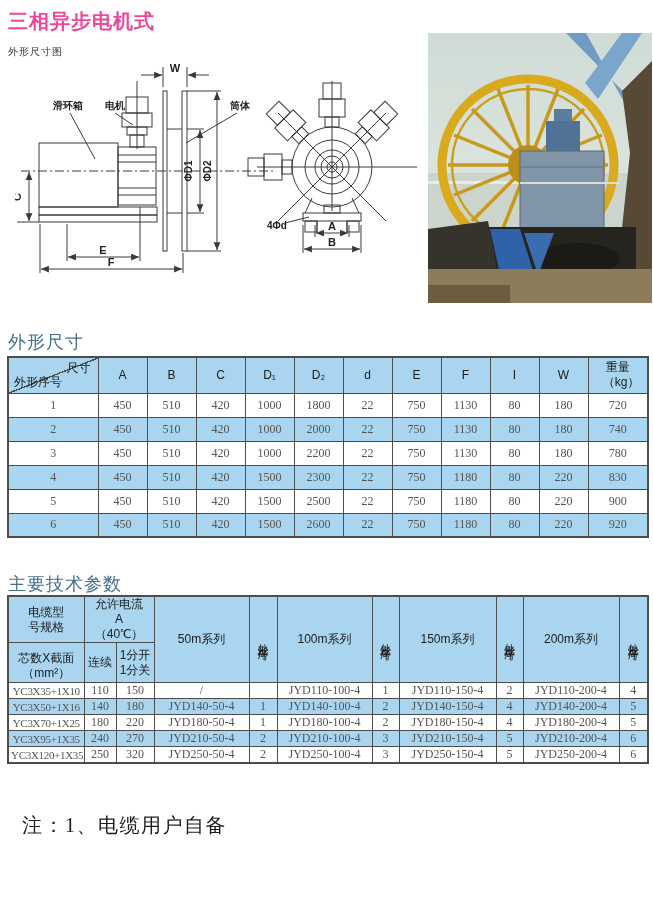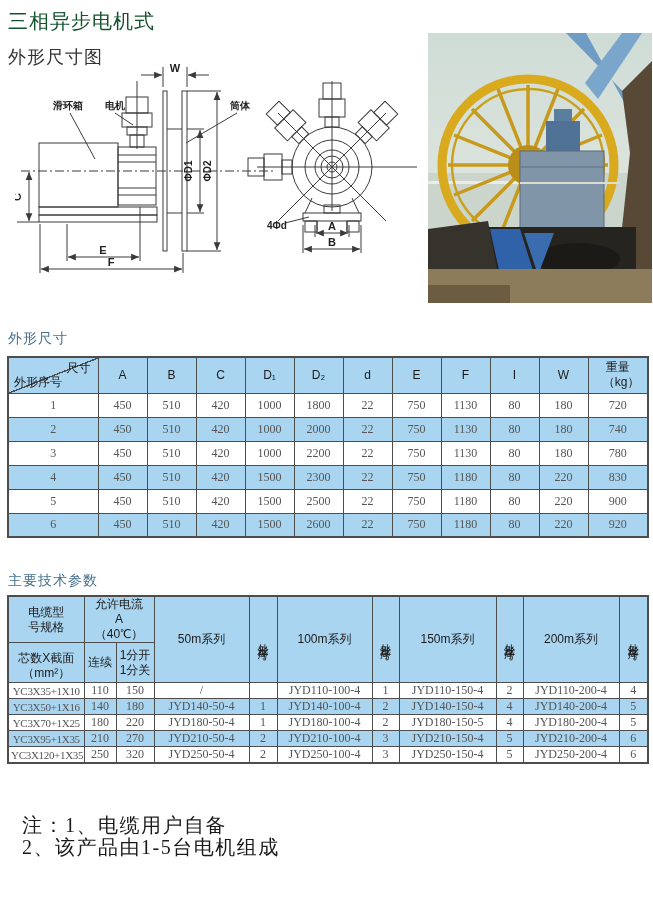--- a/index.html
+++ b/index.html
@@ -2,27 +2,27 @@
 <html><head>
 <meta charset="utf-8">
 <style>
   html,body{margin:0;padding:0;background:#fff;}
   .page{
     position:relative;width:653px;height:904px;background:#fff;overflow:hidden;
     font-family:"Liberation Sans",sans-serif;color:#222;
   }
   .title{
     position:absolute;left:8px;top:8px;margin:0;
-    font-size:20px;font-weight:normal;color:#14532d;letter-spacing:1px;
+    font-size:20px;font-weight:bold;color:#ec4899;letter-spacing:1px;
   }
   .figure-area{position:absolute;left:0;top:33px;width:653px;height:275px;}
-  .fig-caption{position:absolute;left:8px;top:12px;font-size:18px;color:#333;letter-spacing:1px;}
+  .fig-caption{position:absolute;left:8px;top:12px;font-size:10px;color:#333;letter-spacing:1px;}
   .drawing{position:absolute;left:15px;top:28px;}
   .photo{position:absolute;left:428px;top:0;width:224px;height:270px;overflow:hidden;}
-  .section-heading{position:absolute;left:8px;font-size:14px;color:#44708e;letter-spacing:1px;}
+  .section-heading{position:absolute;left:8px;font-size:18px;color:#44708e;letter-spacing:1px;}
   .h-dim{top:330px;}
   .h-tech{top:572px;}
   table{border-collapse:collapse;table-layout:fixed;position:absolute;left:7px;background:#fff;}
   .t1{top:356px;width:640px;}
   .t2{top:595px;width:640px;}
   th,td{border:1px solid #4d4d4d;text-align:center;vertical-align:middle;padding:0 2px;overflow:hidden;}
   table{border:2px solid #4d4d4d;}
   th{background:#a9d5f1;font-weight:normal;font-size:12px;color:#1a1a1a;line-height:1.25;}
   td{font-family:"Liberation Serif",serif;font-size:12px;color:#555;}
   .t1 thead tr{height:36px;}
@@ -400,28 +400,28 @@
           <td>5</td>
         </tr>
         <tr>
           <td>YC3X70+1X25</td>
           <td>180</td>
           <td>220</td>
           <td>JYD180-50-4</td>
           <td>1</td>
           <td>JYD180-100-4</td>
           <td>2</td>
-          <td>JYD180-150-5</td>
+          <td>JYD180-150-4</td>
           <td>4</td>
           <td>JYD180-200-4</td>
           <td>5</td>
         </tr>
         <tr>
           <td>YC3X95+1X35</td>
-          <td>210</td>
+          <td>240</td>
           <td>270</td>
           <td>JYD210-50-4</td>
           <td>2</td>
           <td>JYD210-100-4</td>
           <td>3</td>
           <td>JYD210-150-4</td>
           <td>5</td>
           <td>JYD210-200-4</td>
           <td>6</td>
         </tr>
@@ -436,16 +436,15 @@
           <td>JYD250-150-4</td>
           <td>5</td>
           <td>JYD250-200-4</td>
           <td>6</td>
         </tr>
       </tbody>
   </table>
 
   <div class="notes">
     <div>注：1、电缆用户自备</div>
-    <div>2、该产品由1-5台电机组成</div>
   </div>
 
 </div>
 
 </body></html>

